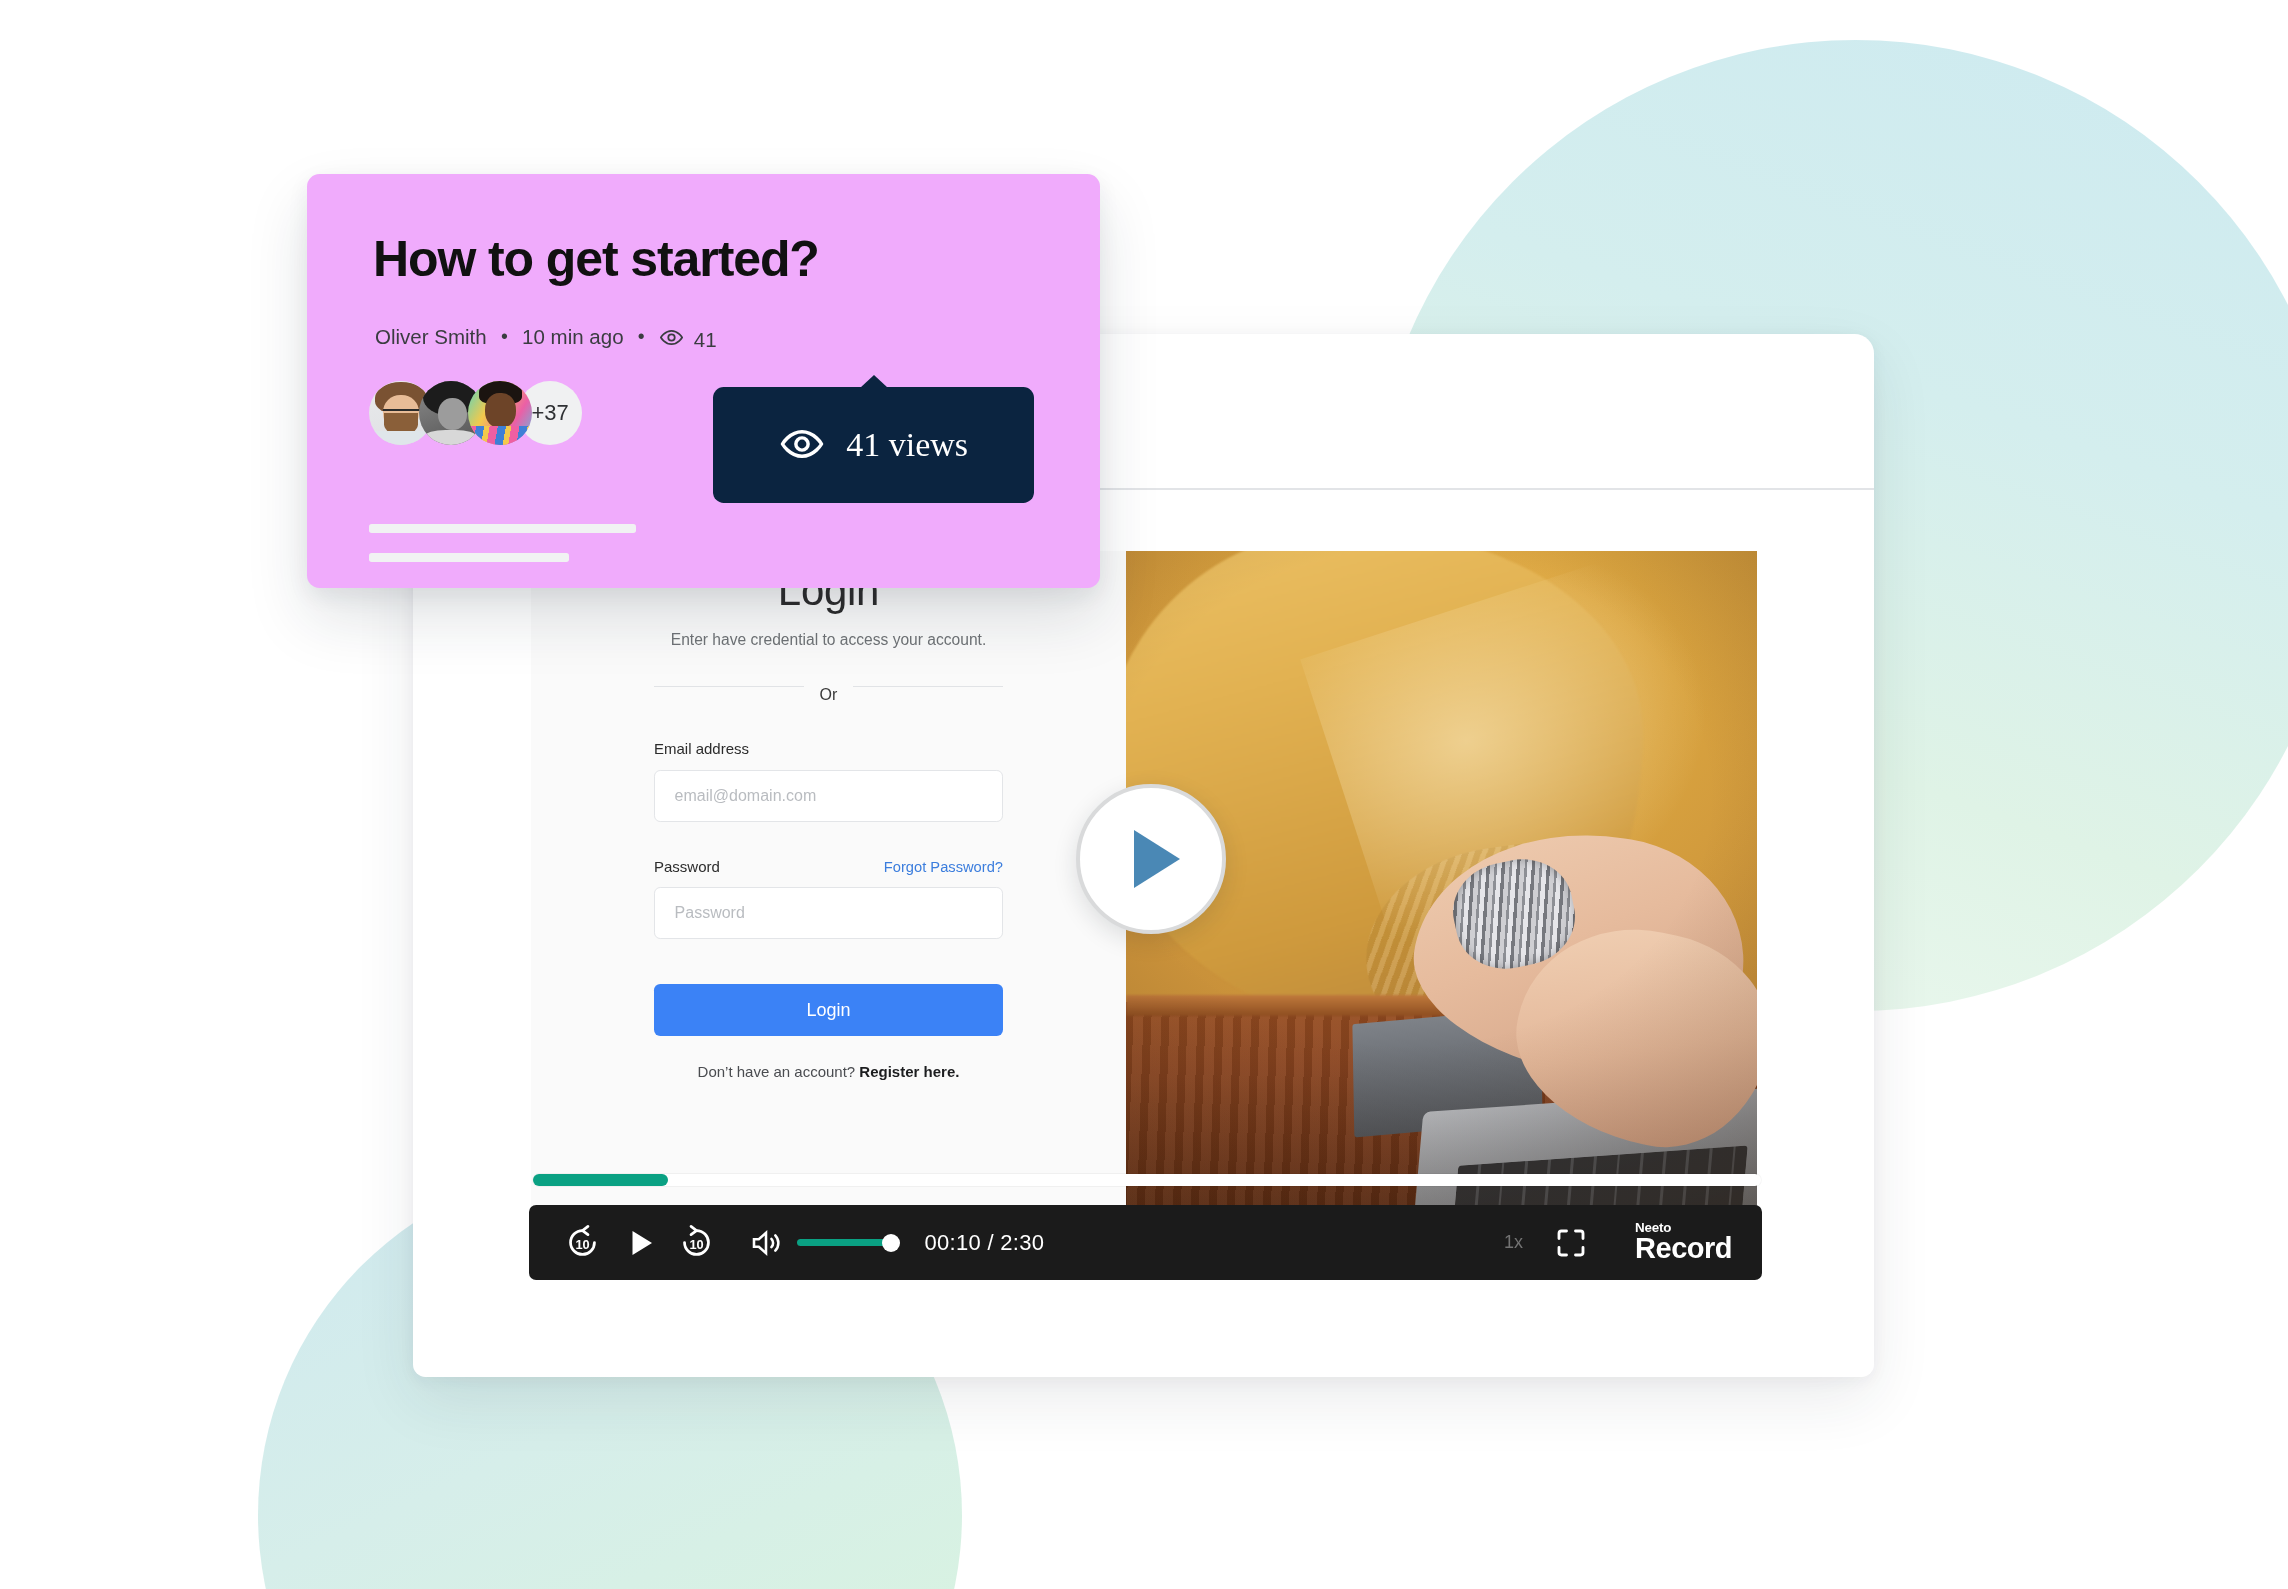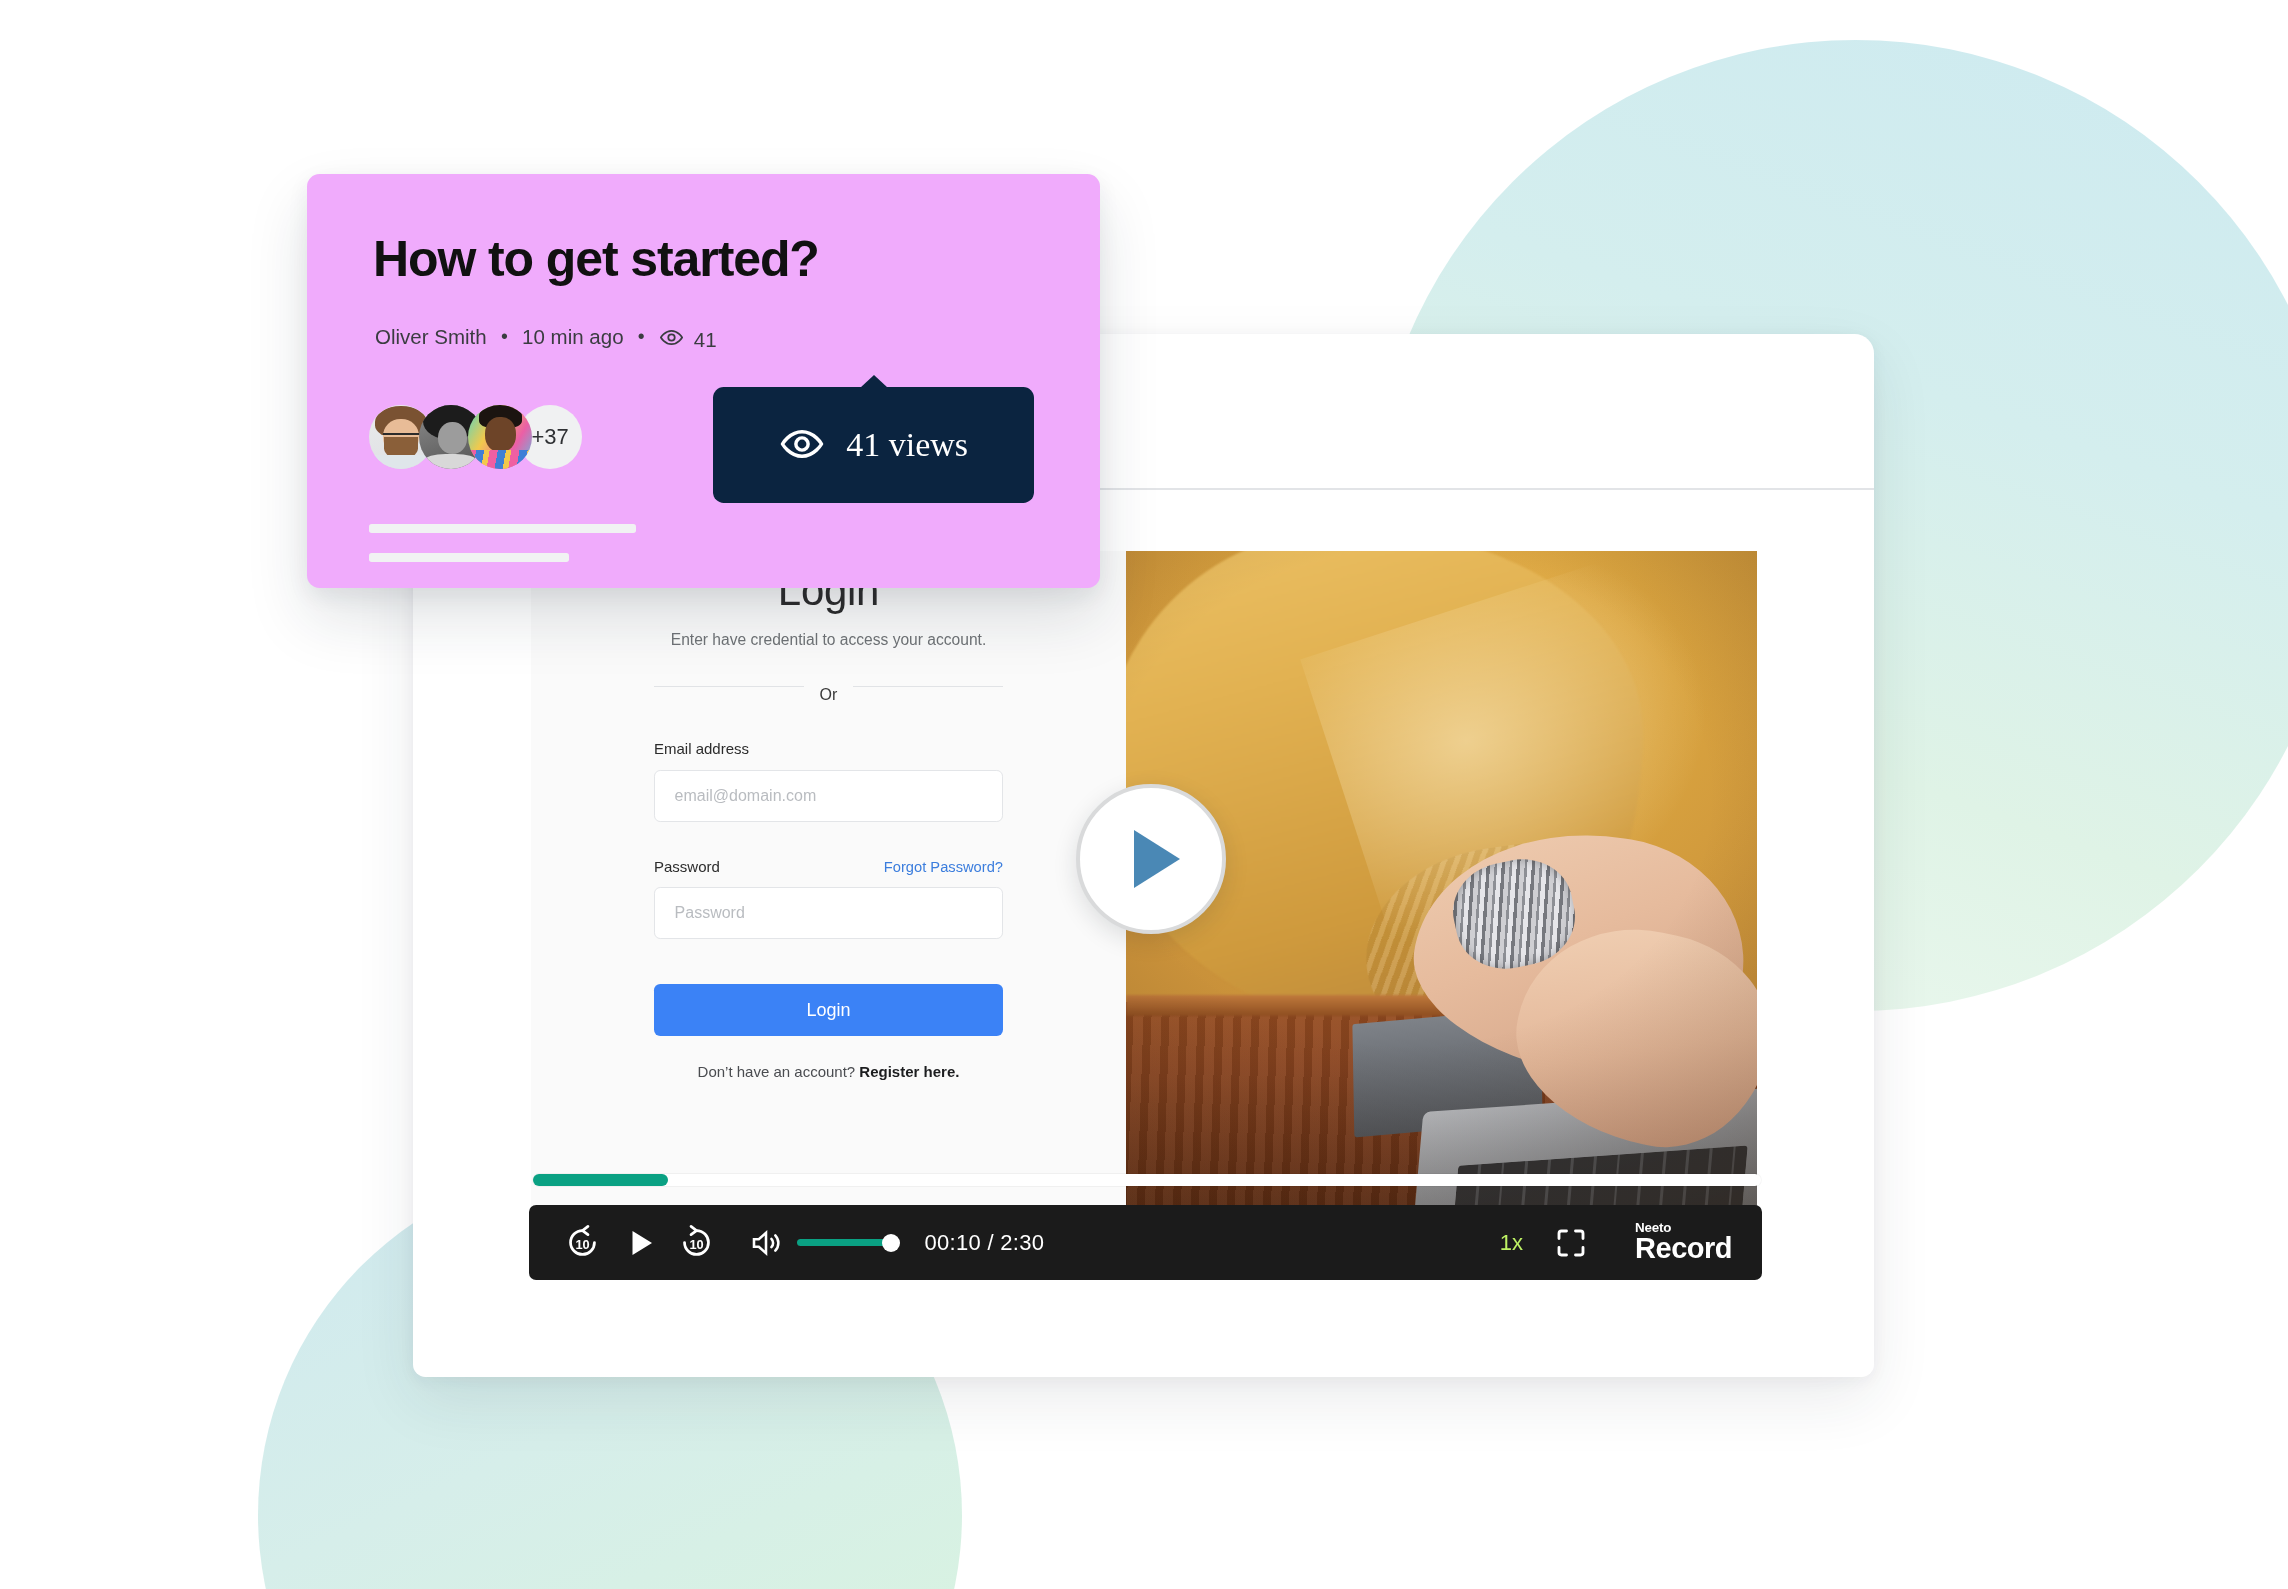--- a/index.html
+++ b/index.html
@@ -217,21 +217,21 @@
   #vol-group { display:flex; align-items:center; margin-left: 23px; }
   #vol-slider {
     width: 98px; height: 7.1px; background:#0aa183; border-radius:4.5px;
     margin-left: 12.5px; position:relative; cursor:pointer;
   }
   #vol-knob {
     position:absolute; right:-5.3px; top:-5.3px; width:18px; height:18px;
     background:#ffffff; border-radius:50%;
   }
   #ctrl-right { margin-left:auto; display:flex; align-items:center; padding-right: 30px; gap: 30px; }
-  #speed-btn { color:#bef264; font-size:22px; cursor:pointer; }
+  #speed-btn { color:#737373; font-size:18px; cursor:pointer; }
   #brand { text-align:left; margin-left: 16px; }
   #brand-top { color:#ffffff; font-size: 13.4px; font-weight:700; letter-spacing:-0.2px; }
   #brand-main { color:#ffffff; font-size: 29px; font-weight:700; letter-spacing:-0.5px; margin-top:-3.6px; }
 
   
   #card {
     position:absolute; left: 307px; top: 174px; width: 793px; height: 414px;
     background:#f0abfc; border-radius: 12.5px;
     box-shadow: 0 30px 62px rgba(25,40,55,.13), 0 7.1px 21.4px rgba(25,40,55,.07);
     z-index: 20;
@@ -241,21 +241,21 @@
     font-size: 50px; font-weight: 700; color:#111111; letter-spacing:-1.1px;
   }
   #card-meta {
     position:absolute; left: 68px; top: 151px;
     display:flex; align-items:flex-start; gap: 14.3px;
     font-size: 20.5px; color:#3a3c40;
   }
   .meta-dot { color:#3a3c40; font-size: 19.6px; }
   #meta-views { display:flex; align-items:center; gap: 9.8px; }
   #avatars {
-    position:absolute; left: 369px; top: 405px; display:flex; align-items:center;
+    position:absolute; left: 369px; top: 381px; display:flex; align-items:center;
     z-index: 21;
   }
   .avatar {
     width: 64px; height: 64px; border-radius:50%;
     margin-left: -14.3px; overflow:hidden; position:relative; background:#eceded;
   }
   .avatar:first-child { margin-left: 0; }
   .avatar-more {
     width: 64px; height: 64px; border-radius:50%; margin-left:-14.3px;
     background:#f0f1f2; display:flex; align-items:center; justify-content:center;

